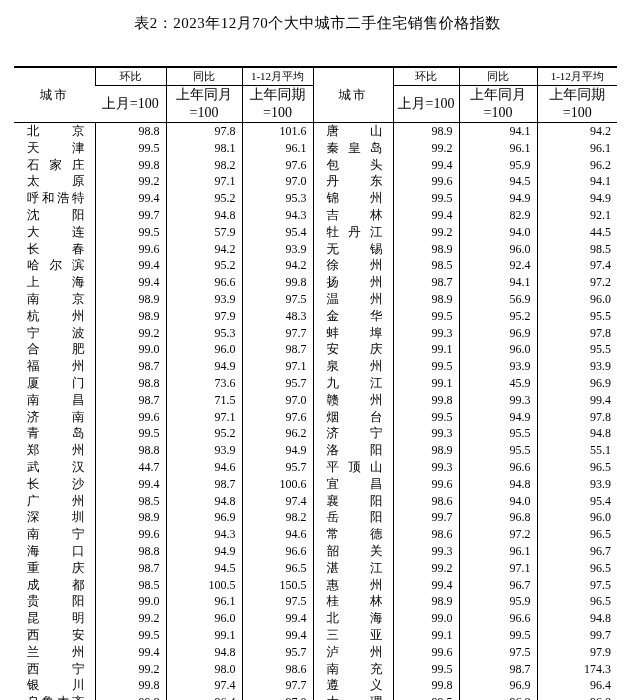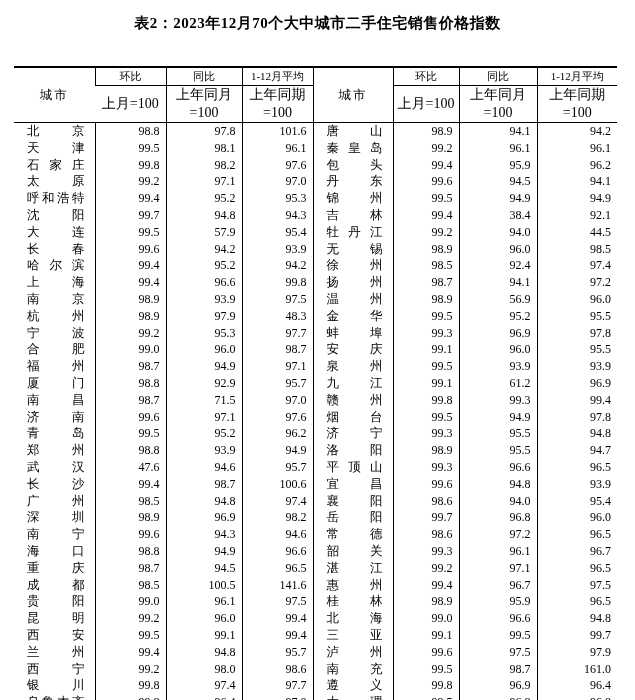--- a/index.html
+++ b/index.html
@@ -7,21 +7,21 @@
     padding: 0;
     background: #ffffff;
     width: 635px;
     height: 700px;
     overflow: hidden;
     font-family: "Liberation Serif", "DejaVu Serif", serif;
     color: #000000;
   }
   .page-title {
     text-align: center;
-    font-weight: bold;
+    font-weight: normal;
     font-size: 15px;
     line-height: 22px;
     padding-top: 12px;
     letter-spacing: 0.5px;
   }
   table.index-table {
     border-collapse: collapse;
     table-layout: fixed;
     width: 603px;
     margin: 32px 0 0 14px;
@@ -222,21 +222,21 @@
         <td class="num">99.7</td>
         <td class="num">94.8</td>
         <td class="num">94.3</td>
         <td class="city">
           <div class="city-wrap">
             <span>吉</span>
             <span>林</span>
           </div>
         </td>
         <td class="num">99.4</td>
-        <td class="num">38.4</td>
+        <td class="num">82.9</td>
         <td class="num">92.1</td>
       </tr>
       <tr>
         <td class="city">
           <div class="city-wrap">
             <span>大</span>
             <span>连</span>
           </div>
         </td>
         <td class="num">99.5</td>
@@ -415,30 +415,30 @@
         <td class="num">93.9</td>
       </tr>
       <tr>
         <td class="city">
           <div class="city-wrap">
             <span>厦</span>
             <span>门</span>
           </div>
         </td>
         <td class="num">98.8</td>
-        <td class="num">92.9</td>
+        <td class="num">73.6</td>
         <td class="num">95.7</td>
         <td class="city">
           <div class="city-wrap">
             <span>九</span>
             <span>江</span>
           </div>
         </td>
         <td class="num">99.1</td>
-        <td class="num">61.2</td>
+        <td class="num">45.9</td>
         <td class="num">96.9</td>
       </tr>
       <tr>
         <td class="city">
           <div class="city-wrap">
             <span>南</span>
             <span>昌</span>
           </div>
         </td>
         <td class="num">98.7</td>
@@ -505,30 +505,30 @@
         <td class="num">93.9</td>
         <td class="num">94.9</td>
         <td class="city">
           <div class="city-wrap">
             <span>洛</span>
             <span>阳</span>
           </div>
         </td>
         <td class="num">98.9</td>
         <td class="num">95.5</td>
-        <td class="num">94.7</td>
+        <td class="num">55.1</td>
       </tr>
       <tr>
         <td class="city">
           <div class="city-wrap">
             <span>武</span>
             <span>汉</span>
           </div>
         </td>
-        <td class="num">47.6</td>
+        <td class="num">44.7</td>
         <td class="num">94.6</td>
         <td class="num">95.7</td>
         <td class="city">
           <div class="city-wrap">
             <span>平</span>
             <span>顶</span>
             <span>山</span>
           </div>
         </td>
         <td class="num">99.3</td>
@@ -657,21 +657,21 @@
       </tr>
       <tr>
         <td class="city">
           <div class="city-wrap">
             <span>成</span>
             <span>都</span>
           </div>
         </td>
         <td class="num">98.5</td>
         <td class="num">100.5</td>
-        <td class="num">141.6</td>
+        <td class="num">150.5</td>
         <td class="city">
           <div class="city-wrap">
             <span>惠</span>
             <span>州</span>
           </div>
         </td>
         <td class="num">99.4</td>
         <td class="num">96.7</td>
         <td class="num">97.5</td>
       </tr>
@@ -766,21 +766,21 @@
         <td class="num">98.0</td>
         <td class="num">98.6</td>
         <td class="city">
           <div class="city-wrap">
             <span>南</span>
             <span>充</span>
           </div>
         </td>
         <td class="num">99.5</td>
         <td class="num">98.7</td>
-        <td class="num">161.0</td>
+        <td class="num">174.3</td>
       </tr>
       <tr>
         <td class="city">
           <div class="city-wrap">
             <span>银</span>
             <span>川</span>
           </div>
         </td>
         <td class="num">99.8</td>
         <td class="num">97.4</td>

